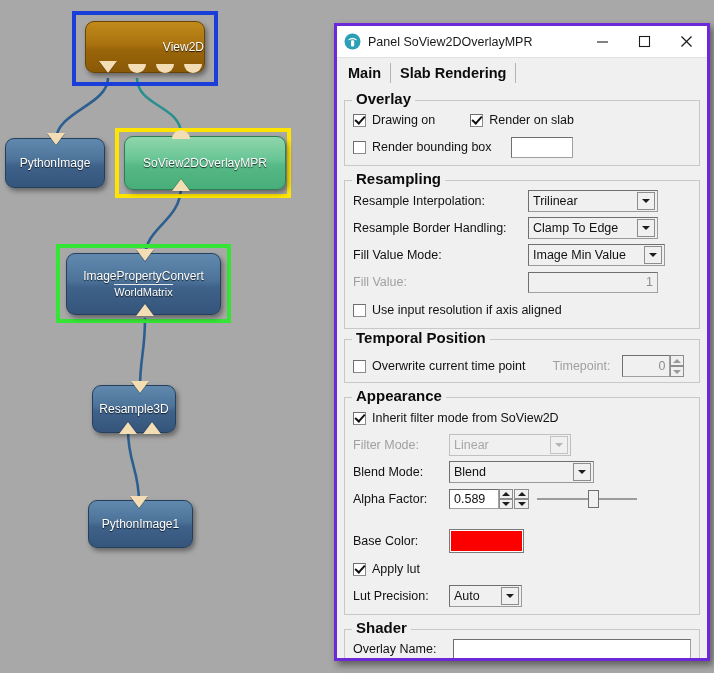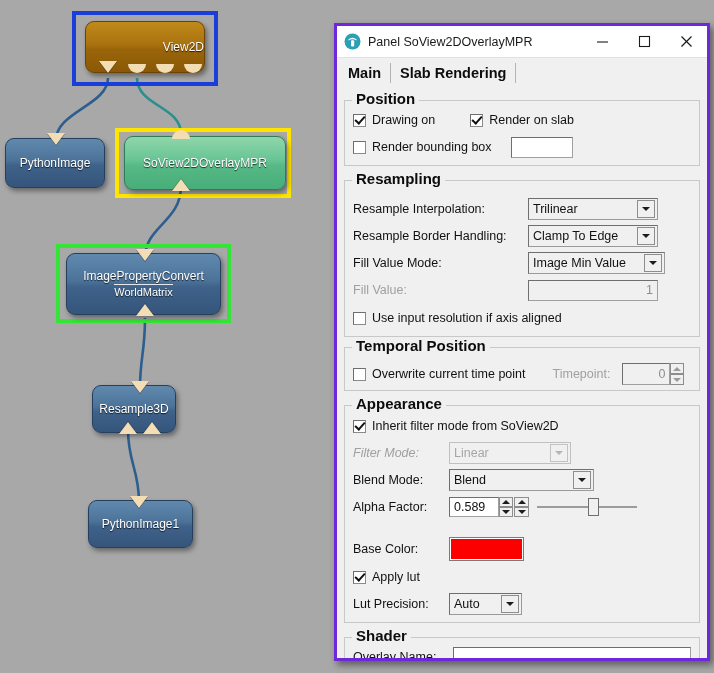--- a/index.html
+++ b/index.html
@@ -283,37 +283,37 @@
     <div class="tabsep"></div>
     <div class="tab">
       <span>Slab Rendering</span>
     </div>
     <div class="tabsep"></div>
   </div>
 
   <div class="panel-body">
 
     <div class="group" style="margin-top:10px;padding-top:5px;">
-      <span class="glegend">Position</span>
+      <span class="glegend">Overlay</span>
 
       <div class="grow" style="margin-top:2px;">
         <span class="cb checked"></span>
         <span class="lbl">Drawing on</span>
         <span class="cb checked" style="margin-left:35px;"></span>
         <span class="lbl">Render on slab</span>
       </div>
 
       <div class="grow" style="margin-top:3px;">
         <span class="cb"></span>
         <span class="lbl">Render bounding box</span>
         <span class="tinput" style="width:62px;margin-left:19px;" placeholder=""></span>
       </div>
     </div>
 
-    <div class="group" style="margin-top:14px;padding-top:14px;">
+    <div class="group" style="margin-top:14px;padding-top:6px;">
       <span class="glegend">Resampling</span>
 
       <div class="grow" style="margin-top:2px;">
         <span class="lbl" style="width:175px;">Resample Interpolation:</span>
         <span class="combo" style="width:130px;">
           <span class="ctext">Trilinear</span>
           <span class="carrow">
               <span class="arrowdn"></span>
             </span>
         </span>
@@ -373,21 +373,21 @@
 
     <div class="group" style="margin-top:14px;padding-top:6px;">
       <span class="glegend">Appearance</span>
 
       <div class="grow" style="margin-top:2px;">
         <span class="cb checked"></span>
         <span class="lbl">Inherit filter mode from SoView2D</span>
       </div>
 
       <div class="grow" style="margin-top:3px;">
-        <span class="lbl dis" style="width:96px;font-style:italic;">Filter Mode:</span>
+        <span class="lbl dis" style="width:96px;">Filter Mode:</span>
         <span class="combo dis" style="width:122px;">
           <span class="ctext">Linear</span>
           <span class="carrow">
               <span class="arrowdn dis"></span>
             </span>
         </span>
       </div>
 
       <div class="grow" style="margin-top:3px;">
         <span class="lbl" style="width:96px;">Blend Mode:</span>

